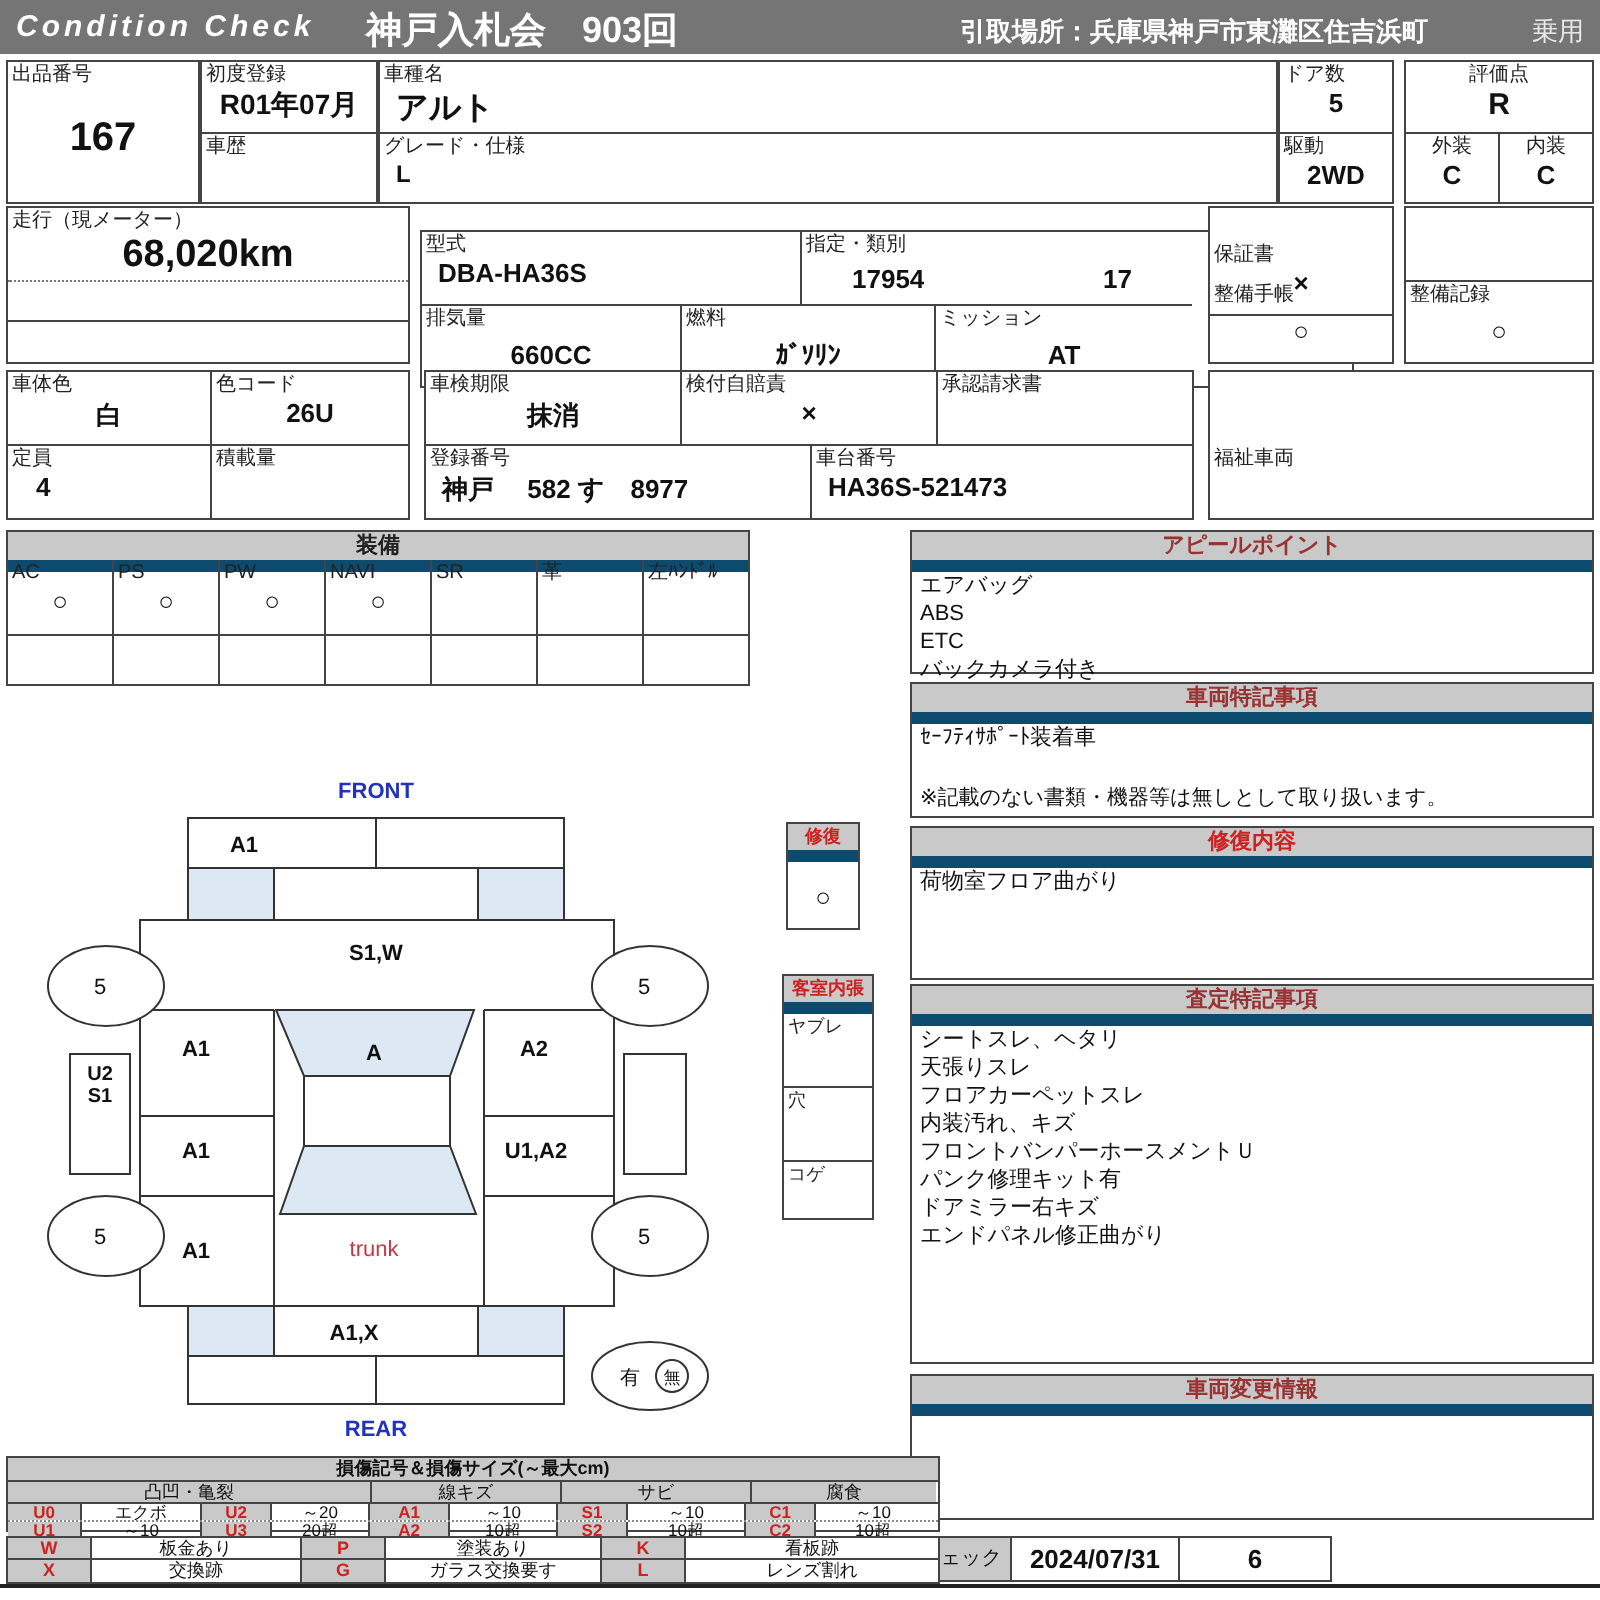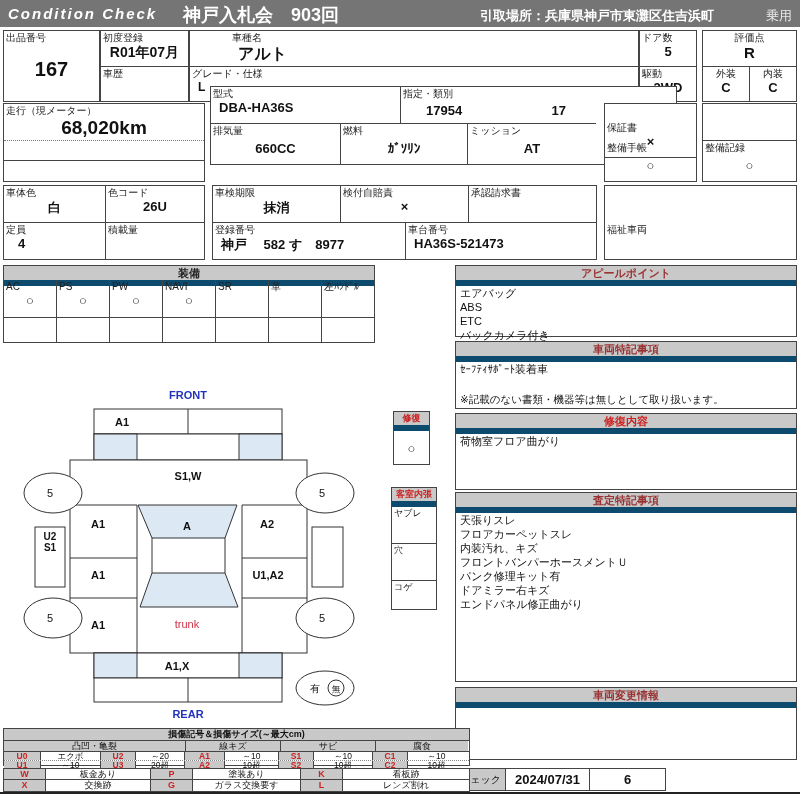--- a/index.html
+++ b/index.html
@@ -45,21 +45,21 @@
     <div class="cell bB" style="left:0;top:0;width:87px;height:36px;">
       <div class="lbl">初度登録</div>
       <div class="val" style="font-size:14px;">R01年07月</div>
     </div>
     <div class="cell" style="left:0;top:36px;width:87px;height:34px;">
       <div class="lbl">車歴</div>
       <div class="val"></div>
     </div>
   </div>
   <div class="box" style="left:189px;top:30px;width:450px;height:72px;">
-    <div class="cell bB" style="left:0;top:0;width:448px;height:36px;padding-left:40px;">
+    <div class="cell bB" style="left:0;top:0;width:448px;height:36px;">
       <div class="lbl">車種名</div>
       <div class="val" style="text-align:left;padding-left:8px;font-size:16px;">アルト</div>
     </div>
     <div class="cell" style="left:0;top:36px;width:448px;height:34px;">
       <div class="lbl">グレード・仕様</div>
       <div class="val" style="text-align:left;padding-left:8px;font-size:12px;">L</div>
     </div>
   </div>
   <div class="box" style="left:639px;top:30px;width:58px;height:72px;">
     <div class="cell bB" style="left:0;top:0;width:56px;height:36px;">
@@ -86,21 +86,21 @@
     </div>
   </div>
 
   <div class="box" style="left:3px;top:103px;width:202px;height:79px;">
     <div class="cell bBdot" style="left:0;top:0;width:200px;height:37px;">
       <div class="lbl">走行（現メーター）</div>
       <div class="val big">68,020km</div>
     </div>
     <div class="cell bB" style="left:0;top:37px;width:200px;height:20px;"></div>
   </div>
-  <div class="box" style="left:210px;top:86px;width:467px;height:79px;">
+  <div class="box" style="left:210px;top:115px;width:467px;height:79px;">
     <div class="cell bB bR" style="left:0;top:0;width:190px;height:37px;">
       <div class="lbl">型式</div>
       <div class="val" style="text-align:left;padding-left:8px;">DBA-HA36S</div>
     </div>
     <div class="cell bB" style="left:190px;top:0;width:195px;height:37px;">
       <div class="lbl">指定・類別</div>
       <span class="val abs" style="left:25px;top:16px;">17954</span>
       <span class="val abs" style="right:30px;top:16px;">17</span>
     </div>
     <div class="cell bR" style="left:0;top:37px;width:130px;height:40px;">
@@ -237,20 +237,21 @@
     <div class="pline">ｾｰﾌﾃｨｻﾎﾟｰﾄ装着車</div>
   </div>
 
   <div class="panel" style="top:413px;height:77px;">
     <div class="tbar red">修復内容</div>
     <div class="pline">荷物室フロア曲がり</div>
   </div>
 
   <div class="panel" style="top:492px;height:190px;">
     <div class="tbar">査定特記事項</div>
+    <div class="pline">シートスレ、ヘタリ</div>
     <div class="pline">天張りスレ</div>
     <div class="pline">フロアカーペットスレ</div>
     <div class="pline">内装汚れ、キズ</div>
     <div class="pline">フロントバンパーホースメントＵ</div>
     <div class="pline">パンク修理キット有</div>
     <div class="pline">ドアミラー右キズ</div>
     <div class="pline">エンドパネル修正曲がり</div>
   </div>
 
   <div class="panel" style="top:687px;height:73px;">

